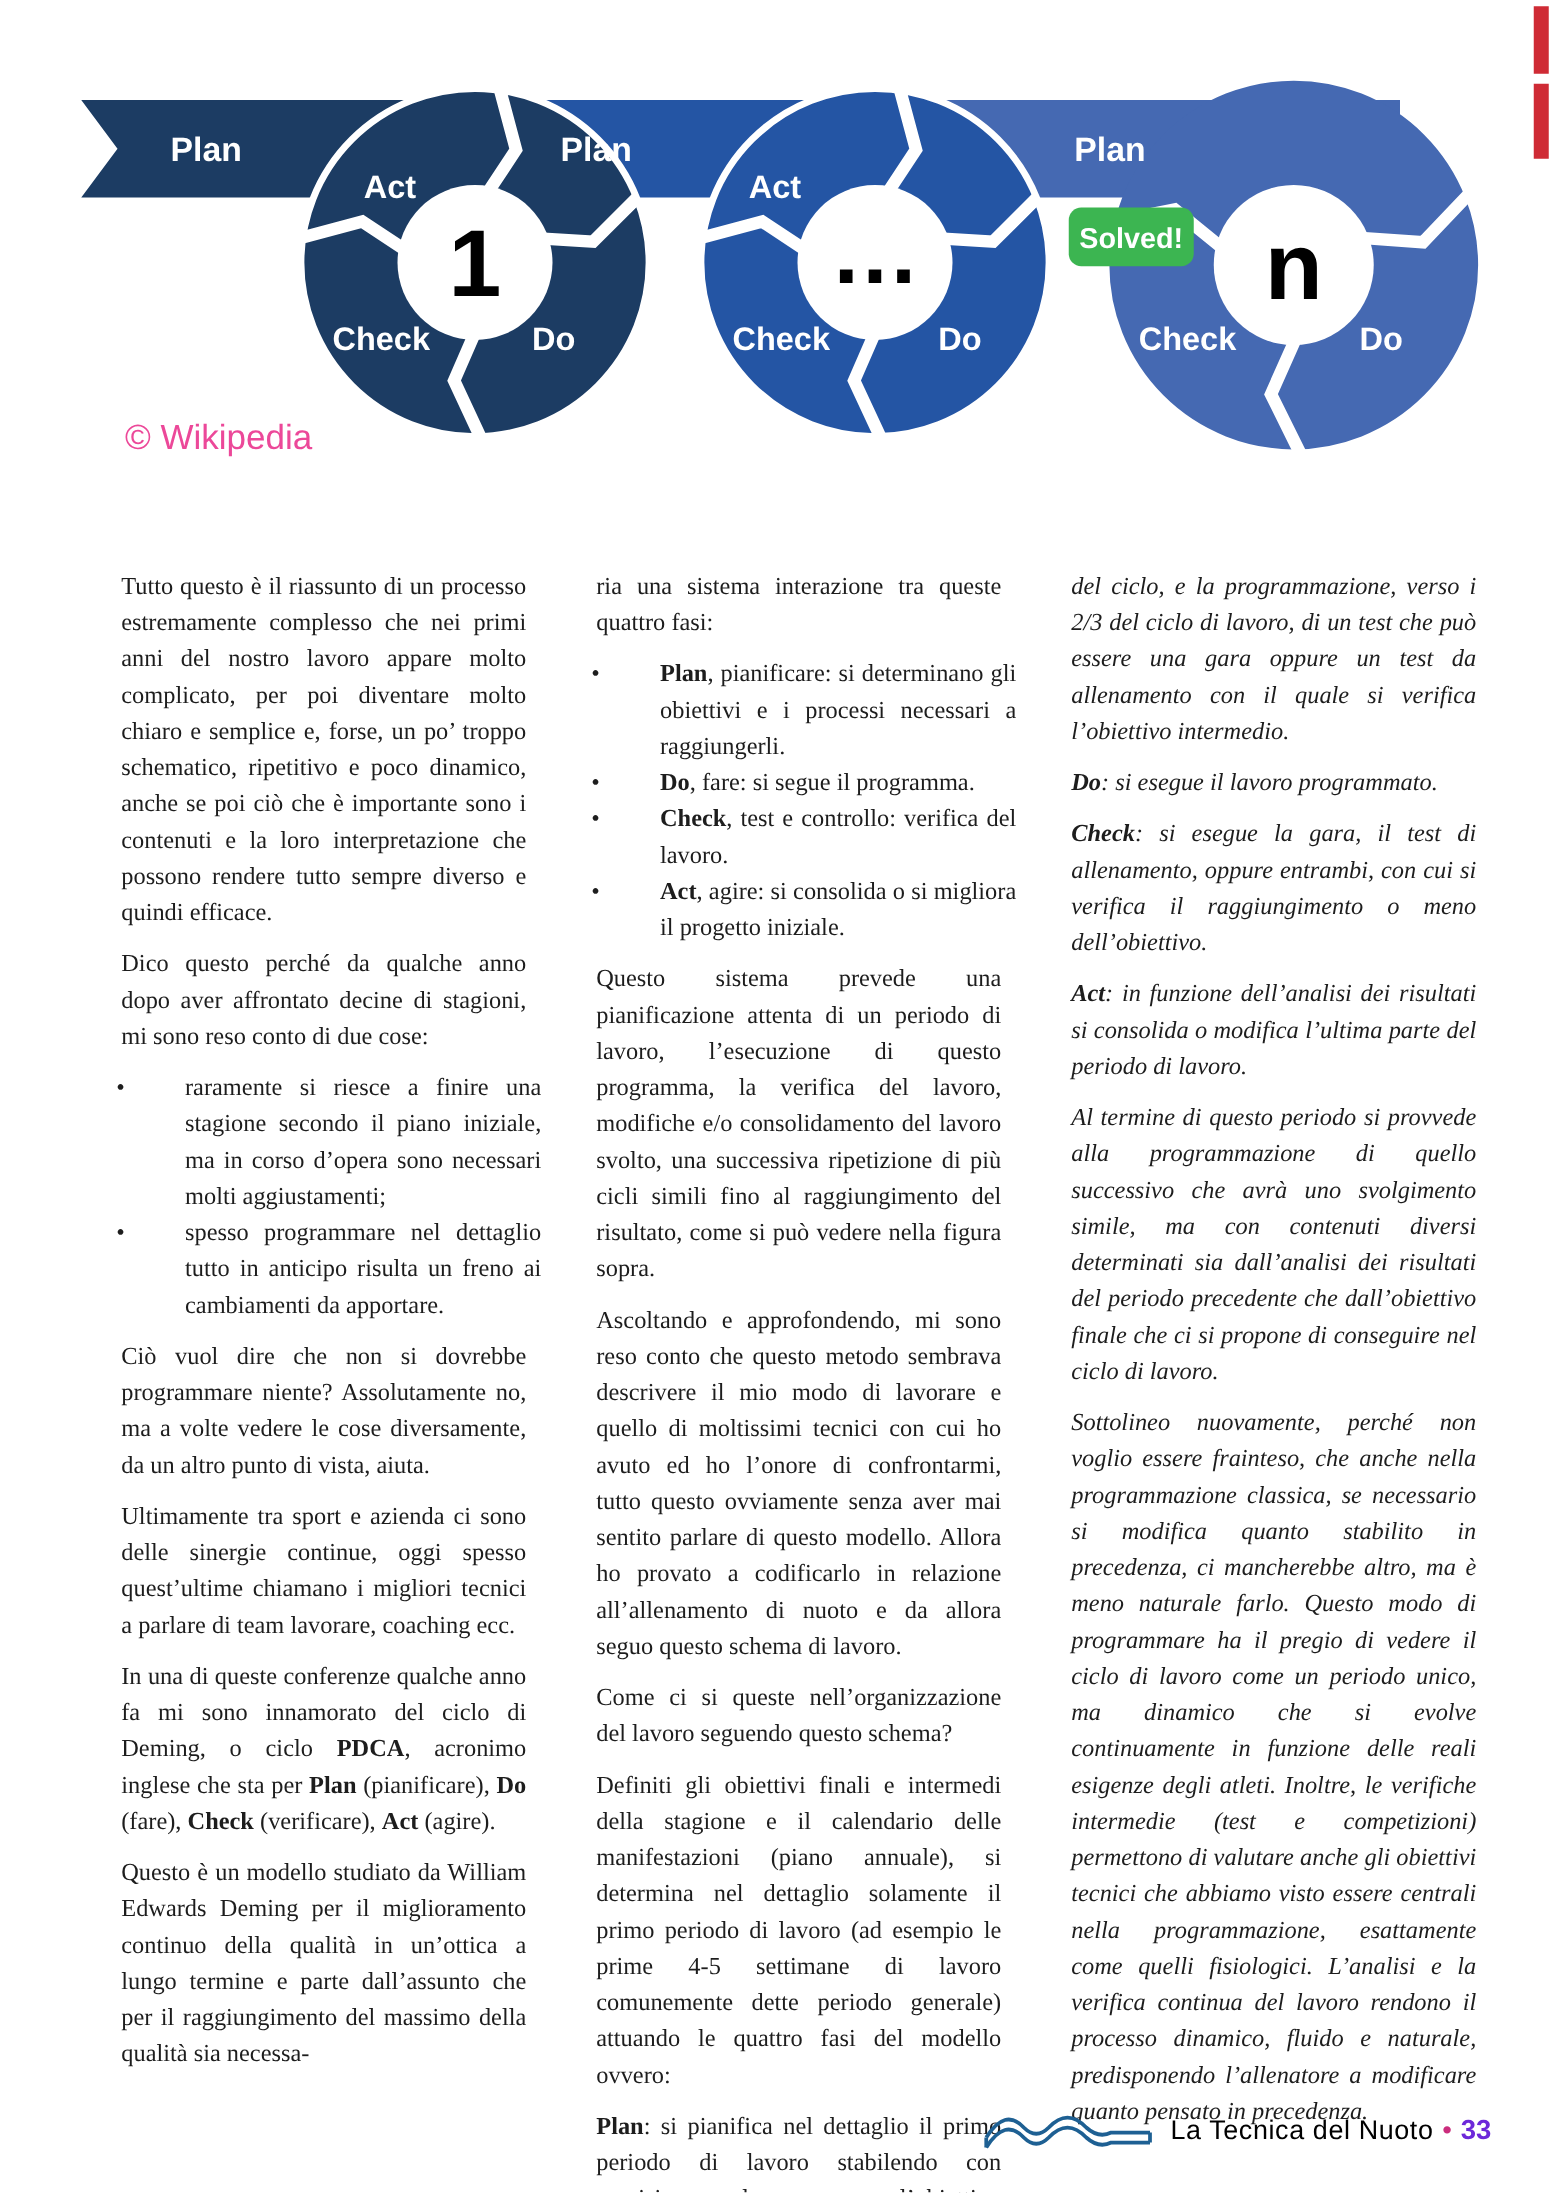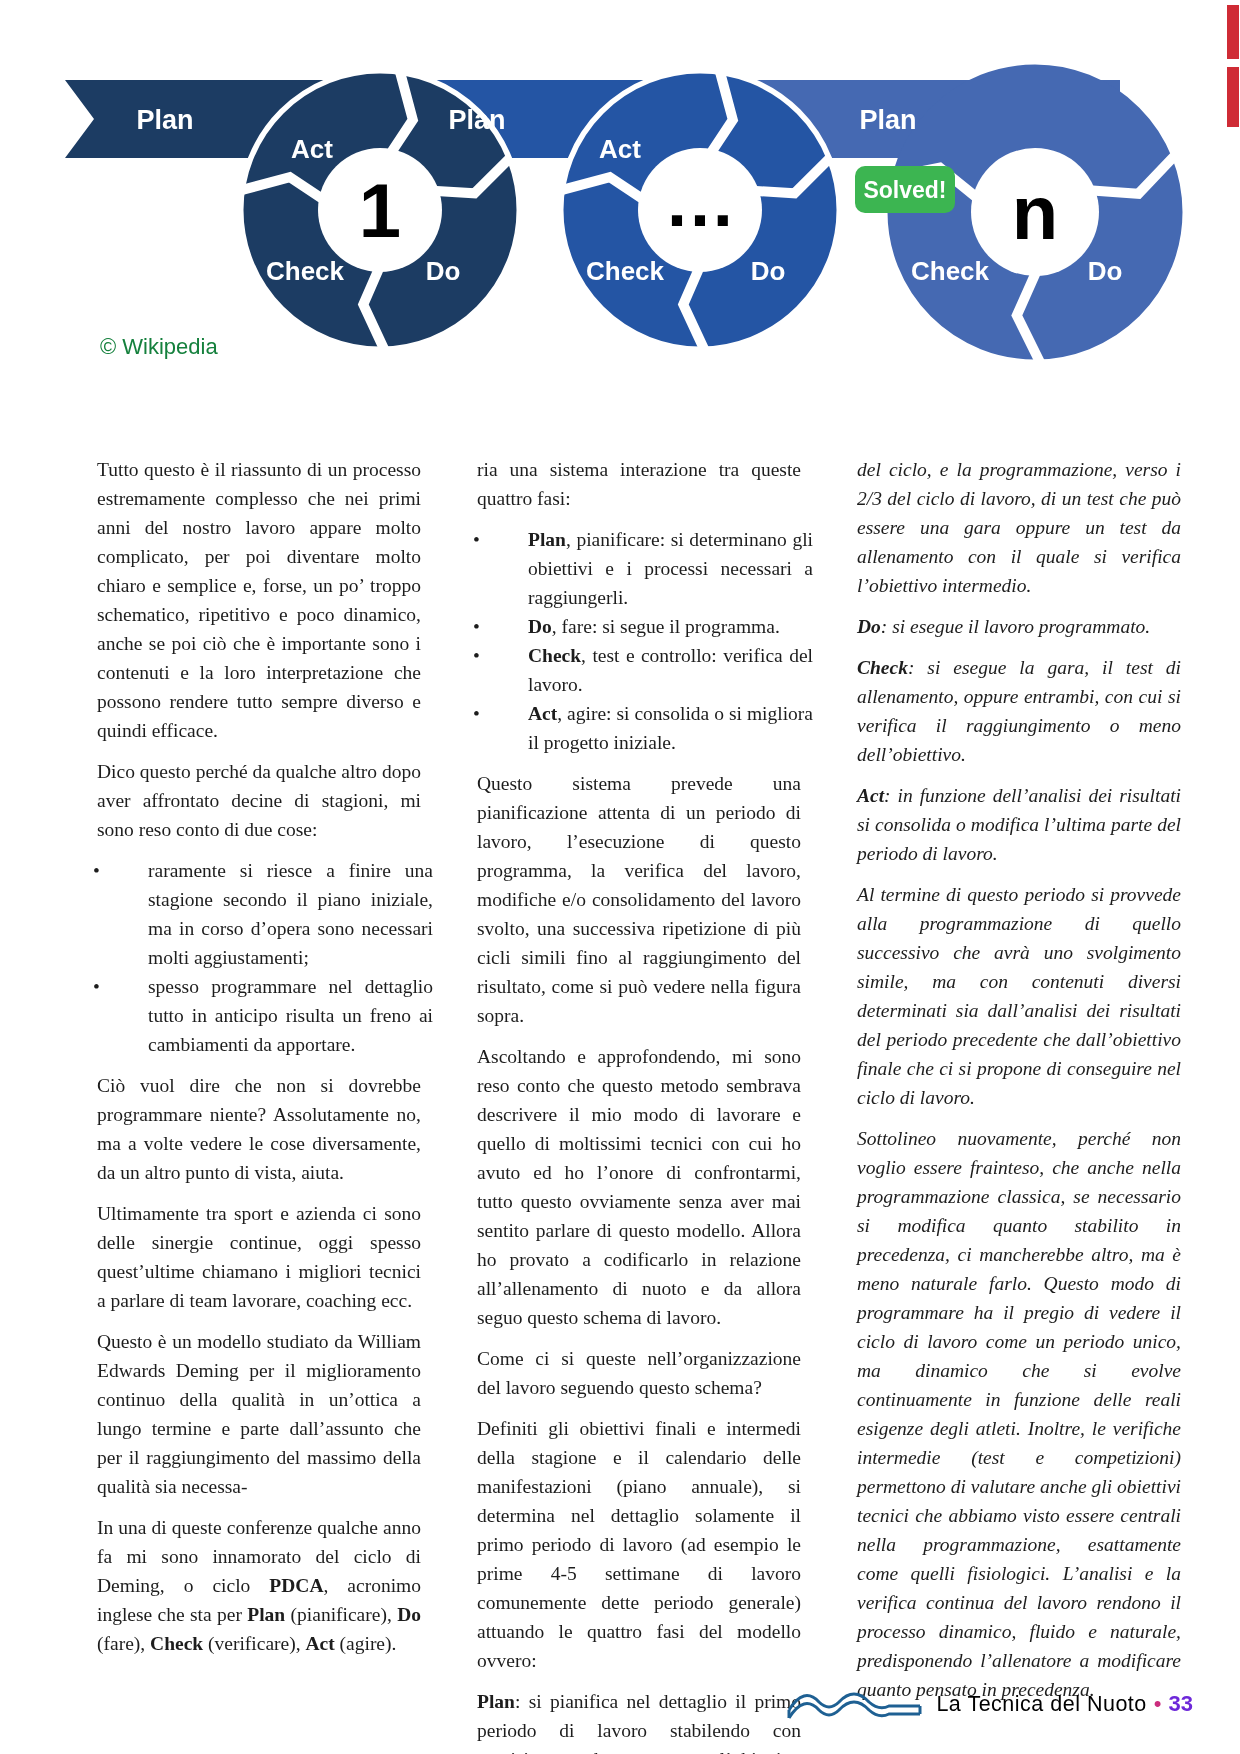--- a/index.html
+++ b/index.html
@@ -1,20 +1,20 @@
 <!DOCTYPE html>
 <html lang="it"><head>
 <meta charset="utf-8">
 <style>
   html,body{margin:0;padding:0;background:#ffffff;}
   .page{position:relative;width:1240px;height:1754px;background:#ffffff;overflow:hidden;
         font-family:"Liberation Sans",sans-serif;}
   
   #diagram{position:absolute;left:0;top:40px;}
-  .fig-caption{position:absolute;left:100px;top:334px;font-size:22px;color:#15803d;
+  .fig-caption{position:absolute;left:100px;top:334px;font-size:28px;color:#ec4899;
                font-family:"Liberation Sans",sans-serif;}
   
   .col{position:absolute;top:443px;width:348px;font-family:"Liberation Serif",serif;
        font-size:19.5px;line-height:29px;text-align:justify;color:#1d1d1d;}
   .col-1{left:85px;} .col-2{left:465px;} .col-3{left:845px;font-style:italic;}
   .para{margin:12px;}
   .li{position:relative;padding-left:63px;margin:0;}
   .li .dot{position:absolute;left:8px;top:0;}
   b{font-weight:bold;}
   
@@ -85,27 +85,27 @@
     </g>
   </svg>
 
   <div class="fig-caption">© Wikipedia</div>
 
   <div class="mark mark-1"></div>
   <div class="mark mark-2"></div>
 
   <div class="col col-1">
       <div class="para">Tutto questo è il riassunto di un processo estremamente complesso che nei primi anni del nostro lavoro appare molto complicato, per poi diventare molto chiaro e semplice e, forse, un po’ troppo schematico, ripetitivo e poco dinamico, anche se poi ciò che è importante sono i contenuti e la loro interpretazione che possono rendere tutto sempre diverso e quindi efficace.</div>
-      <div class="para">Dico questo perché da qualche altro dopo aver affrontato decine di stagioni, mi sono reso conto di due cose:</div>
+      <div class="para">Dico questo perché da qualche anno dopo aver affrontato decine di stagioni, mi sono reso conto di due cose:</div>
       <div class="li"><span class="dot">•</span><span>raramente si riesce a finire una stagione secondo il piano iniziale, ma in corso d’opera sono necessari molti aggiustamenti;</span></div>
       <div class="li"><span class="dot">•</span><span>spesso programmare nel dettaglio tutto in anticipo risulta un freno ai cambiamenti da apportare.</span></div>
       <div class="para">Ciò vuol dire che non si dovrebbe programmare niente? Assolutamente no, ma a volte vedere le cose diversamente, da un altro punto di vista, aiuta.</div>
       <div class="para">Ultimamente tra sport e azienda ci sono delle sinergie continue, oggi spesso quest’ultime chiamano i migliori tecnici a parlare di team lavorare, coaching ecc.</div>
+      <div class="para">In una di queste conferenze qualche anno fa mi sono innamorato del ciclo di Deming, o ciclo <b>PDCA</b>, acronimo inglese che sta per <b>Plan</b> (pianificare), <b>Do</b> (fare), <b>Check</b> (verificare), <b>Act</b> (agire).</div>
       <div class="para">Questo è un modello studiato da William Edwards Deming per il miglioramento continuo della qualità in un’ottica a lungo termine e parte dall’assunto che per il raggiungimento del massimo della qualità sia necessa-</div>
-      <div class="para">In una di queste conferenze qualche anno fa mi sono innamorato del ciclo di Deming, o ciclo <b>PDCA</b>, acronimo inglese che sta per <b>Plan</b> (pianificare), <b>Do</b> (fare), <b>Check</b> (verificare), <b>Act</b> (agire).</div>
     </div>
   <div class="col col-2">
       <div class="para">ria una sistema interazione tra queste quattro fasi:</div>
       <div class="li"><span class="dot">•</span><span><b>Plan</b>, pianificare: si determinano gli obiettivi e i processi necessari a raggiungerli.</span></div>
       <div class="li"><span class="dot">•</span><span><b>Do</b>, fare: si segue il programma.</span></div>
       <div class="li"><span class="dot">•</span><span><b>Check</b>, test e controllo: verifica del lavoro.</span></div>
       <div class="li"><span class="dot">•</span><span><b>Act</b>, agire: si consolida o si migliora il progetto iniziale.</span></div>
       <div class="para">Questo sistema prevede una pianificazione attenta di un periodo di lavoro, l’esecuzione di questo programma, la verifica del lavoro, modifiche e/o consolidamento del lavoro svolto, una successiva ripetizione di più cicli simili fino al raggiungimento del risultato, come si può vedere nella figura sopra.</div>
       <div class="para">Ascoltando e approfondendo, mi sono reso conto che questo metodo sembrava descrivere il mio modo di lavorare e quello di moltissimi tecnici con cui ho avuto ed ho l’onore di confrontarmi, tutto questo ovviamente senza aver mai sentito parlare di questo modello. Allora ho provato a codificarlo in relazione all’allenamento di nuoto e da allora seguo questo schema di lavoro.</div>
       <div class="para">Come ci si queste nell’organizzazione del lavoro seguendo questo schema?</div>

